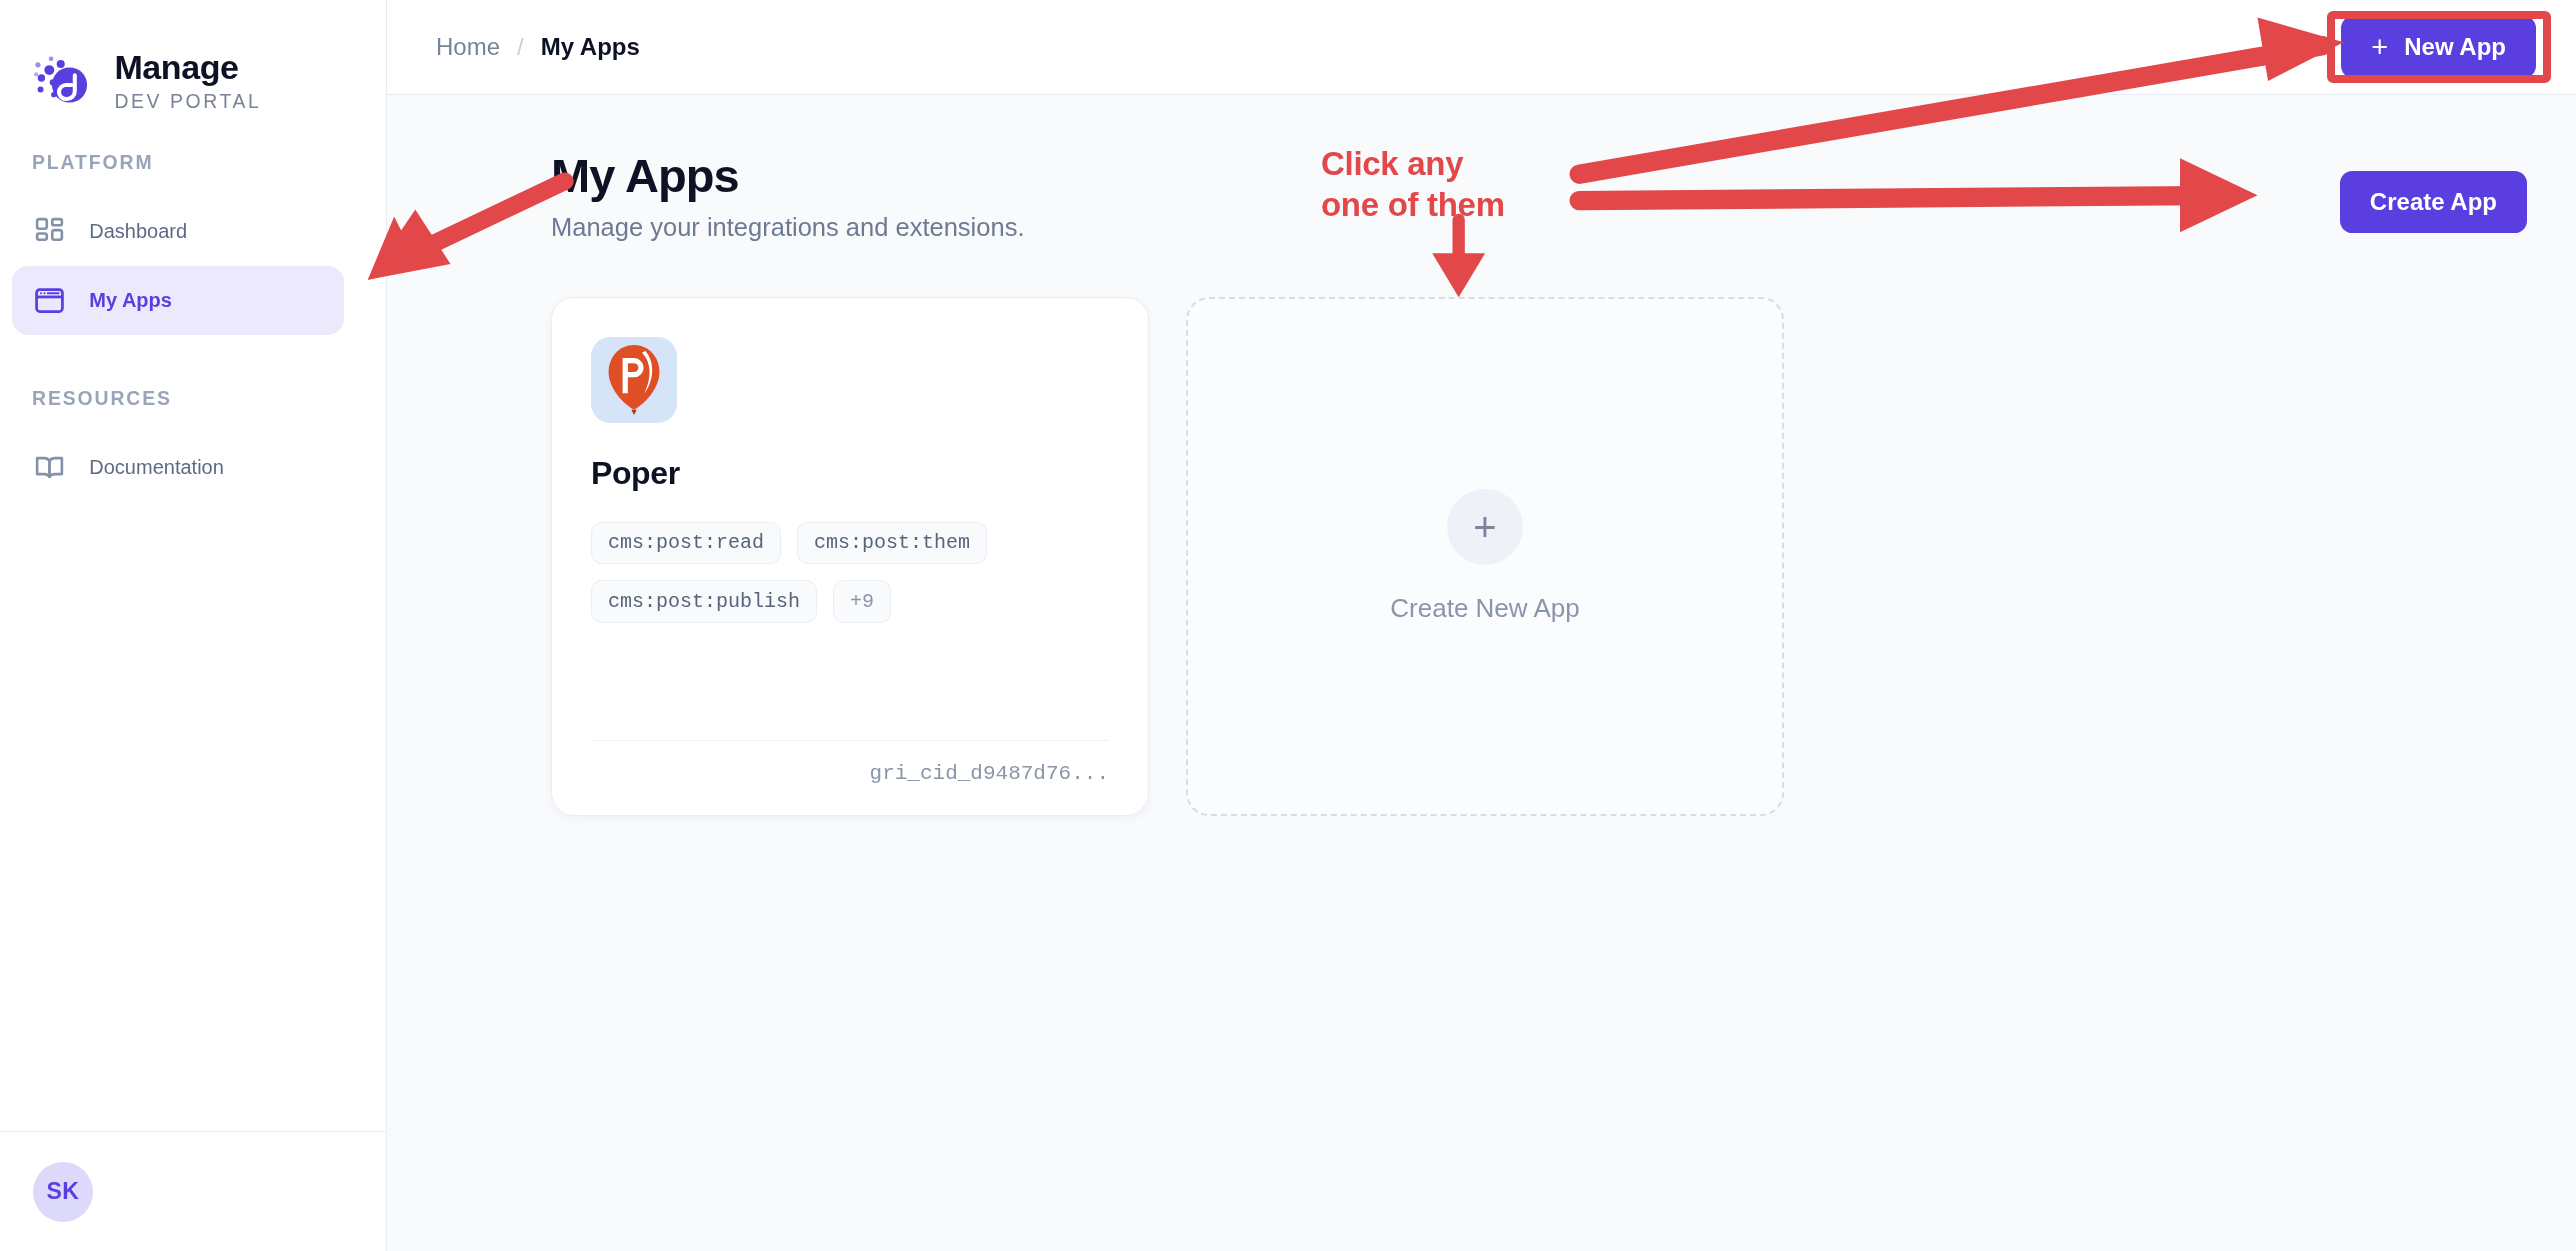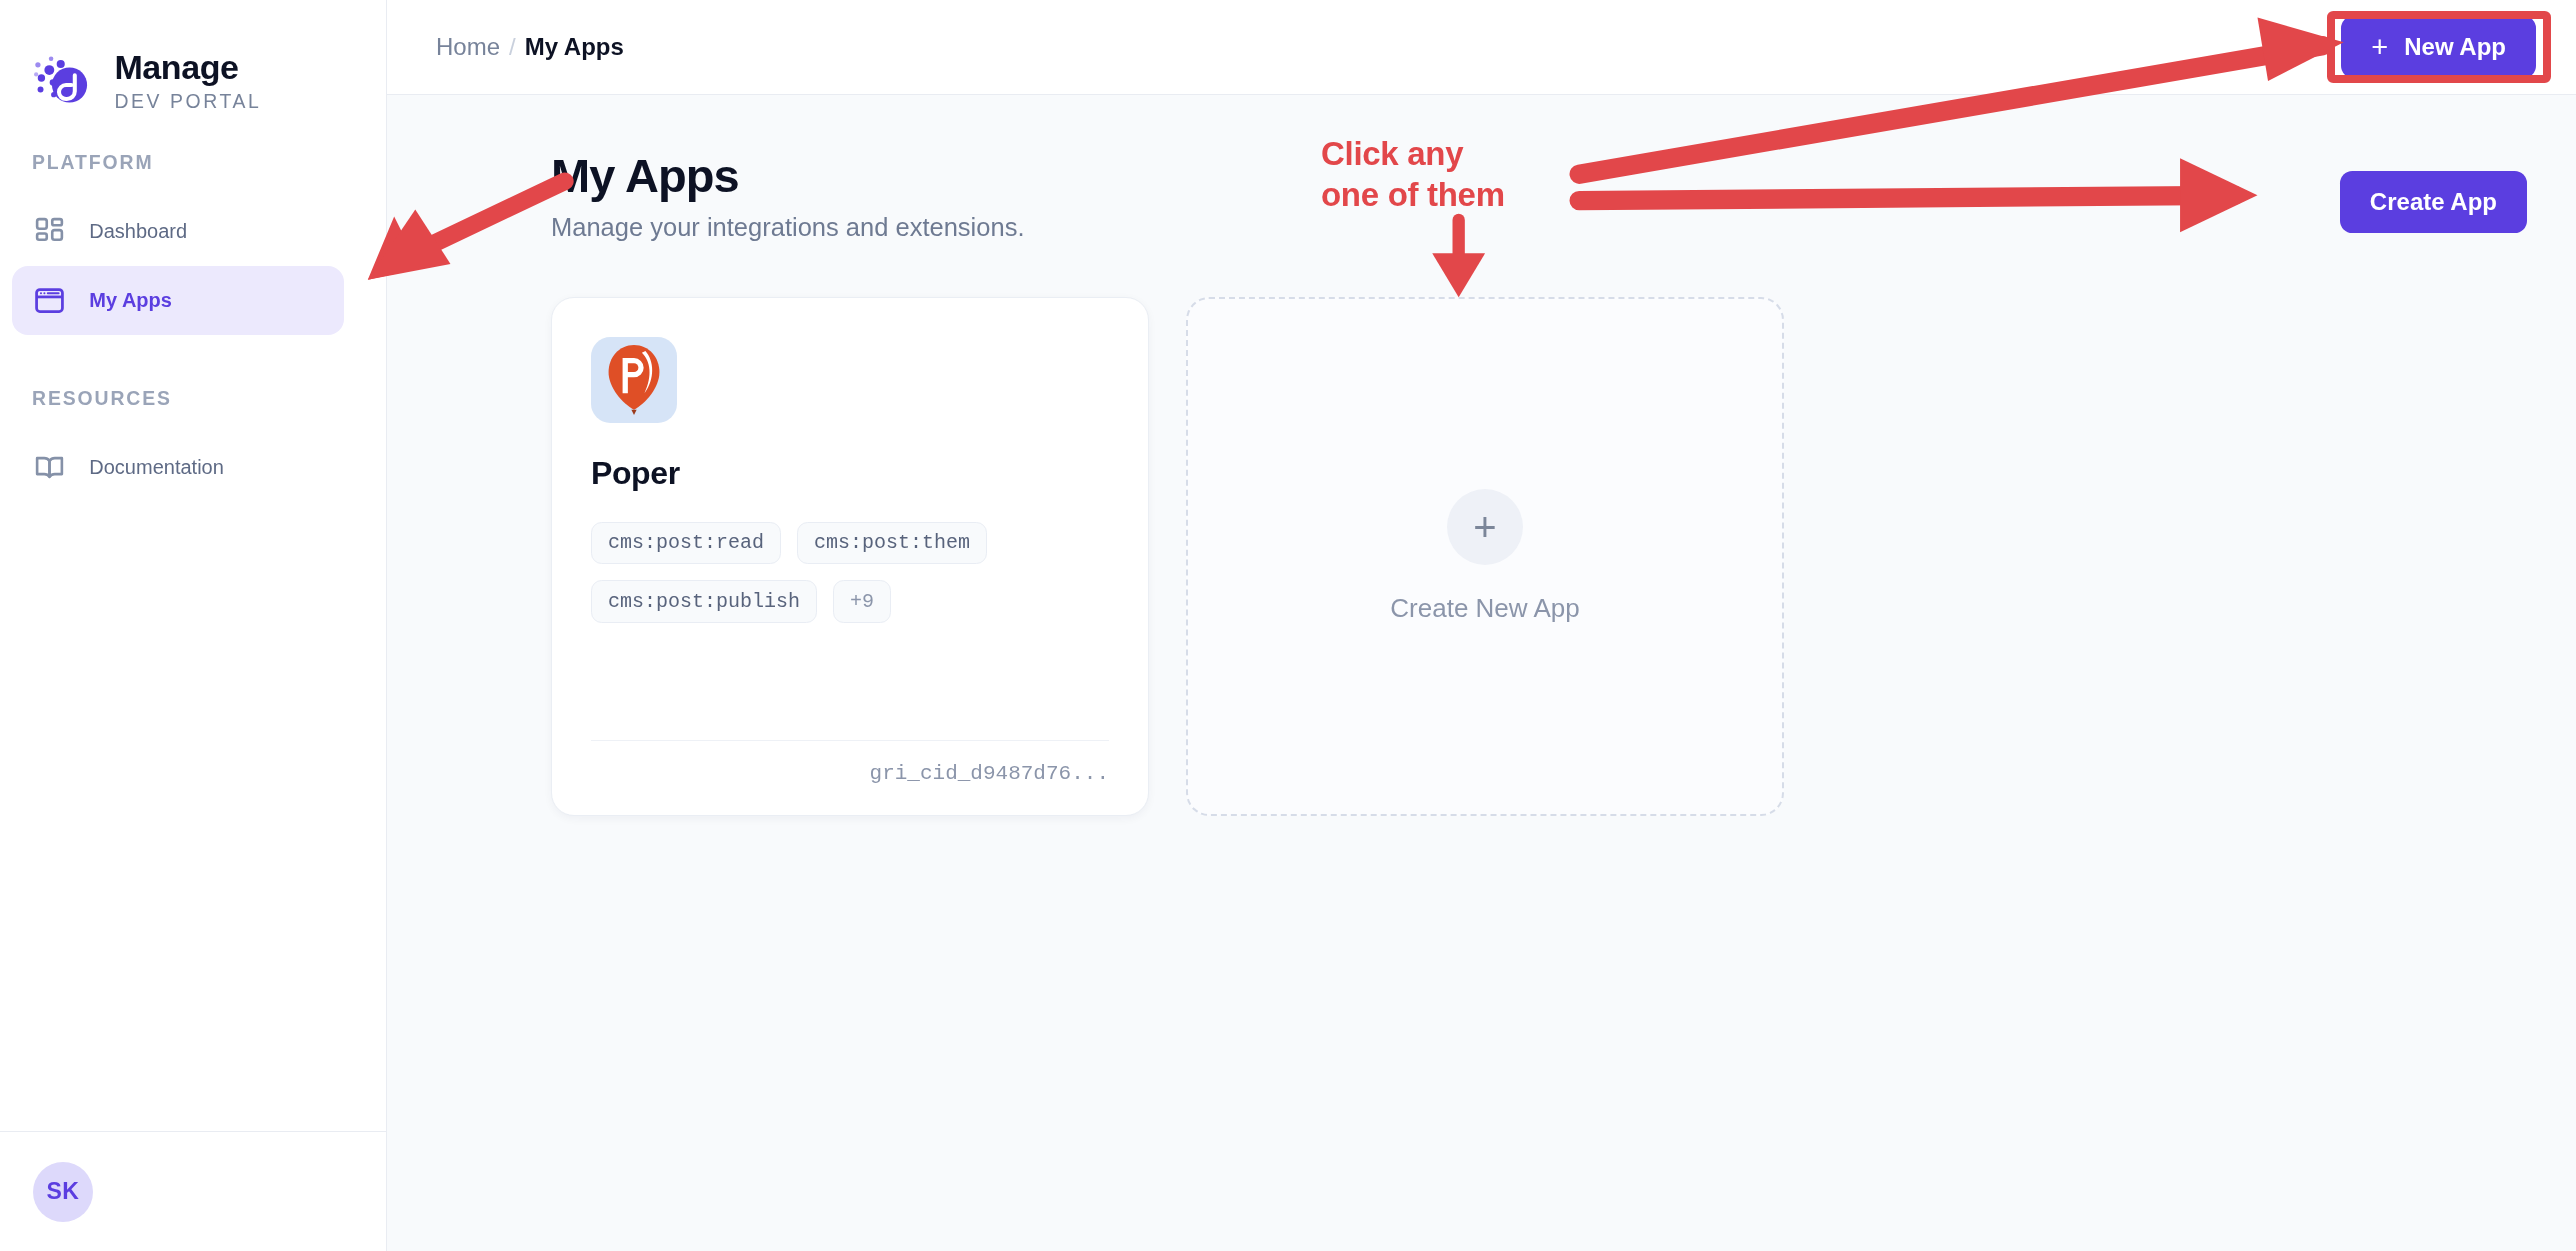--- a/index.html
+++ b/index.html
@@ -116,21 +116,21 @@
     height: 95px;
     flex: 0 0 95px;
     background: #ffffff;
     border-bottom: 1.8px solid #e9ecf2;
     display: flex;
     align-items: center;
     padding: 0 40px 0 49px;
     position: relative;
     z-index: 2;
   }
-  .crumbs { display: flex; align-items: center; gap: 9px; font-size: 24px; }
+  .crumbs { display: flex; align-items: center; gap: 17px; font-size: 24px; }
   .crumb-home { color: #77839a; }
   .crumb-sep { color: #c9d0dd; }
   .crumb-cur { color: #0d1224; font-weight: bold; }
   .topbar-right { margin-left: auto; display: flex; align-items: center; }
 
   .btn-primary {
     background: #5b3ee0;
     color: #ffffff;
     border: none;
     border-radius: 12.3px;
@@ -237,21 +237,21 @@
   
   .anno-layer {
     position: absolute;
     inset: 0;
     pointer-events: none;
     z-index: 10;
   }
   .anno-text {
     position: absolute;
     left: 1321px;
-    top: 134px;
+    top: 144px;
     color: #e2474a;
     font-size: 33px;
     font-weight: bold;
     line-height: 1.24;
     letter-spacing: -0.3px;
     white-space: pre-line;
   }
   .anno-box {
     position: absolute;
     left: 2327px;

